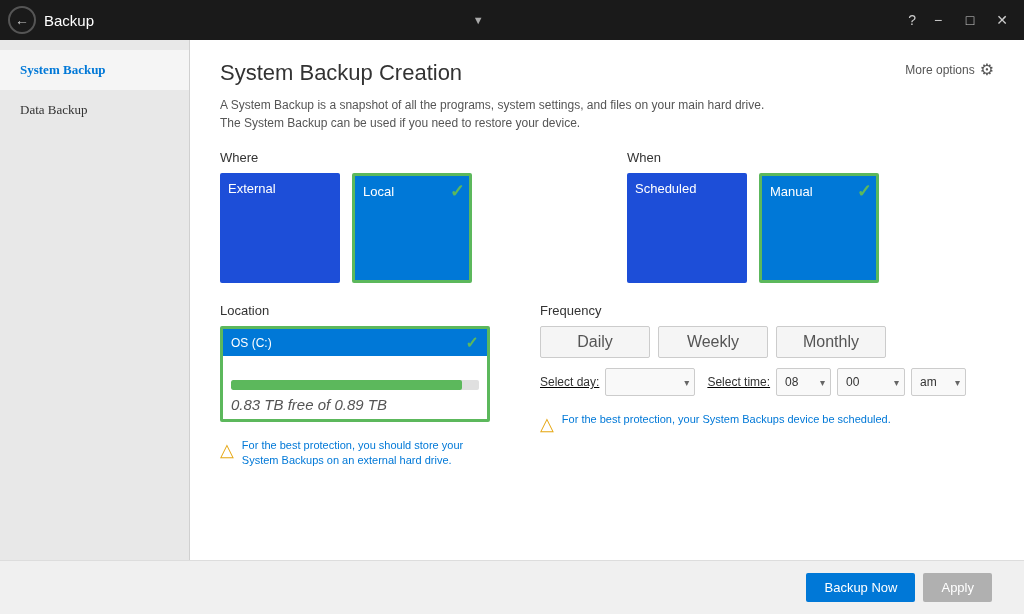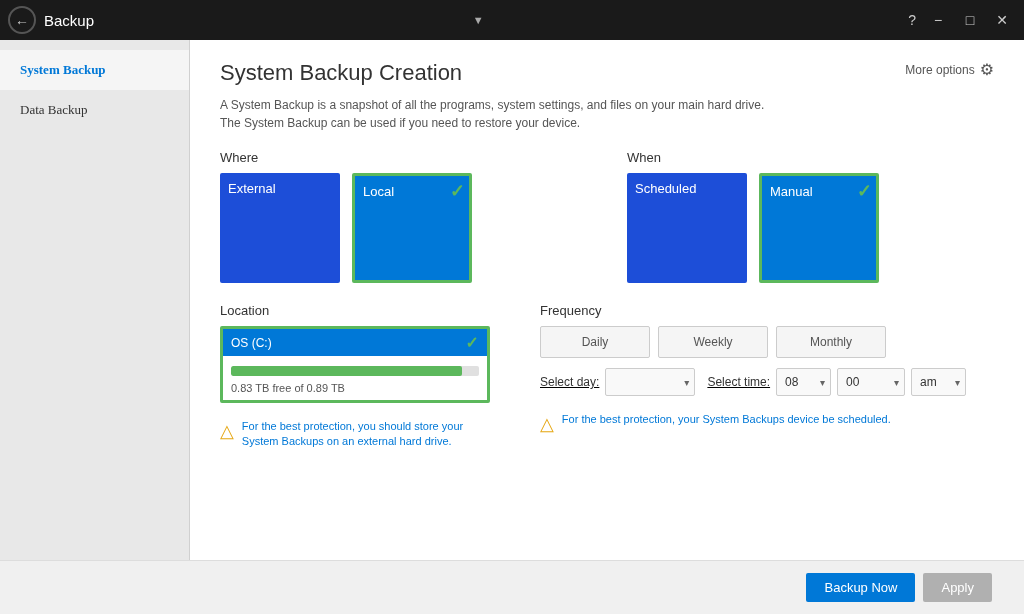--- a/index.html
+++ b/index.html
@@ -187,44 +187,45 @@
       background: #fff;
       width: 270px;
     }
     .location-header {
       display: flex;
       align-items: center;
       justify-content: space-between;
       background: #0078d7;
       color: #fff;
       padding: 4px 8px;
-      margin: -6px -8px 10px -8px;
+      margin: -6px -8px 24px -8px;
       font-size: 12px;
     }
     .location-header .check {
       color: #5cb85c;
       font-size: 16px;
       font-weight: bold;
     }
     .storage-bar-container {
       margin: 6px 0;
       height: 10px;
       background: #e0e0e0;
       border-radius: 2px;
       overflow: hidden;
     }
     .storage-bar {
       height: 100%;
       background: #5cb85c;
       border-radius: 2px;
     }
     .storage-text {
-      font-size: 11px;
+      font-size: 15px;
       color: #555;
       margin-top: 4px;
+      font-style: italic;
     }
     .warning-box {
       display: flex;
       align-items: flex-start;
       gap: 8px;
       margin-top: 8px;
       max-width: 270px;
     }
     .warning-icon {
       color: #e6a817;
@@ -247,21 +248,21 @@
     }
     .freq-btn {
       width: 110px;
       height: 32px;
       border: 1px solid #ccc;
       background: #f5f5f5;
       border-radius: 2px;
       display: flex;
       align-items: center;
       justify-content: center;
-      font-size: 12px;
+      font-size: 16px;
       color: #555;
       cursor: pointer;
     }
     .select-row {
       display: flex;
       gap: 12px;
       align-items: center;
       margin-top: 10px;
       text-decoration: underline;
     }

